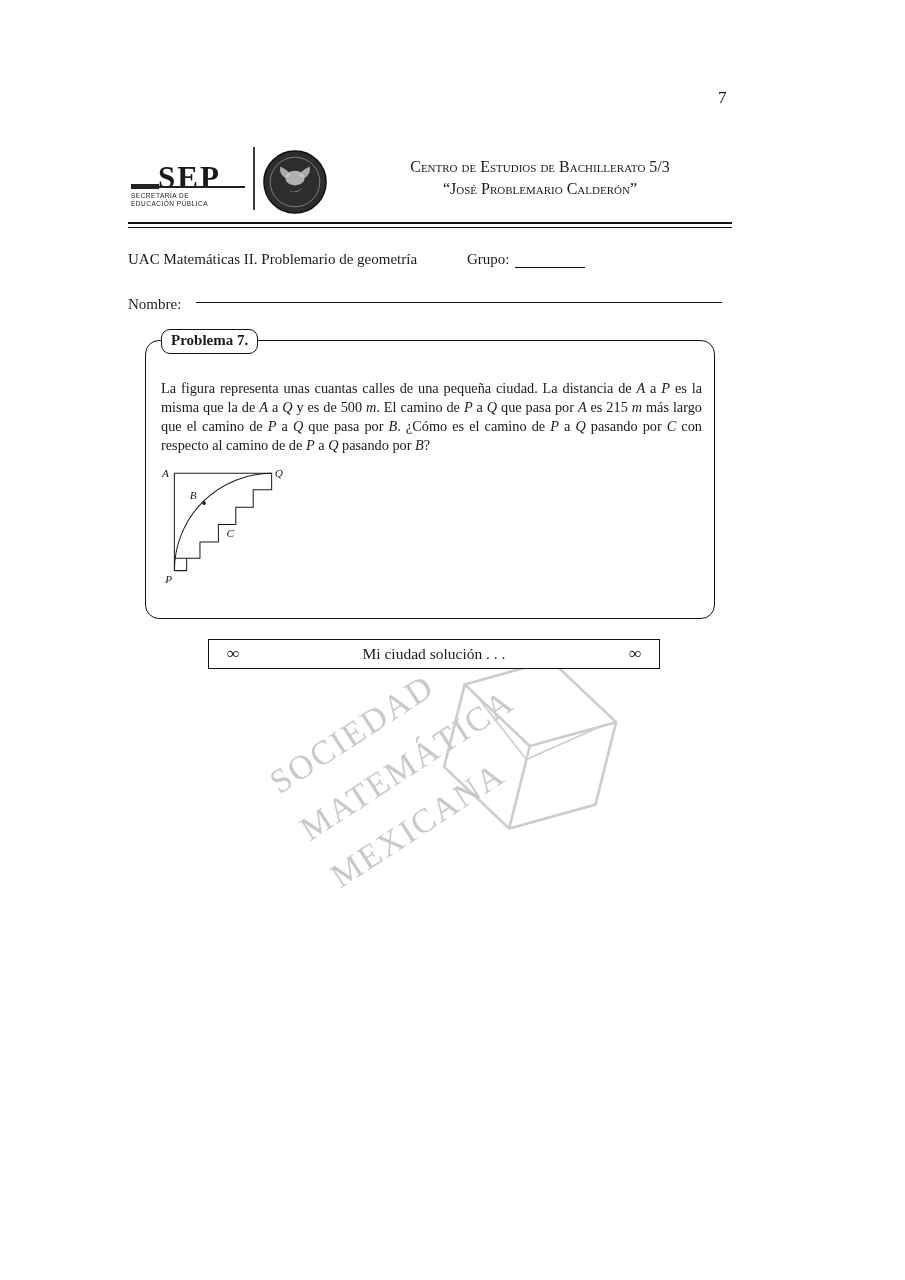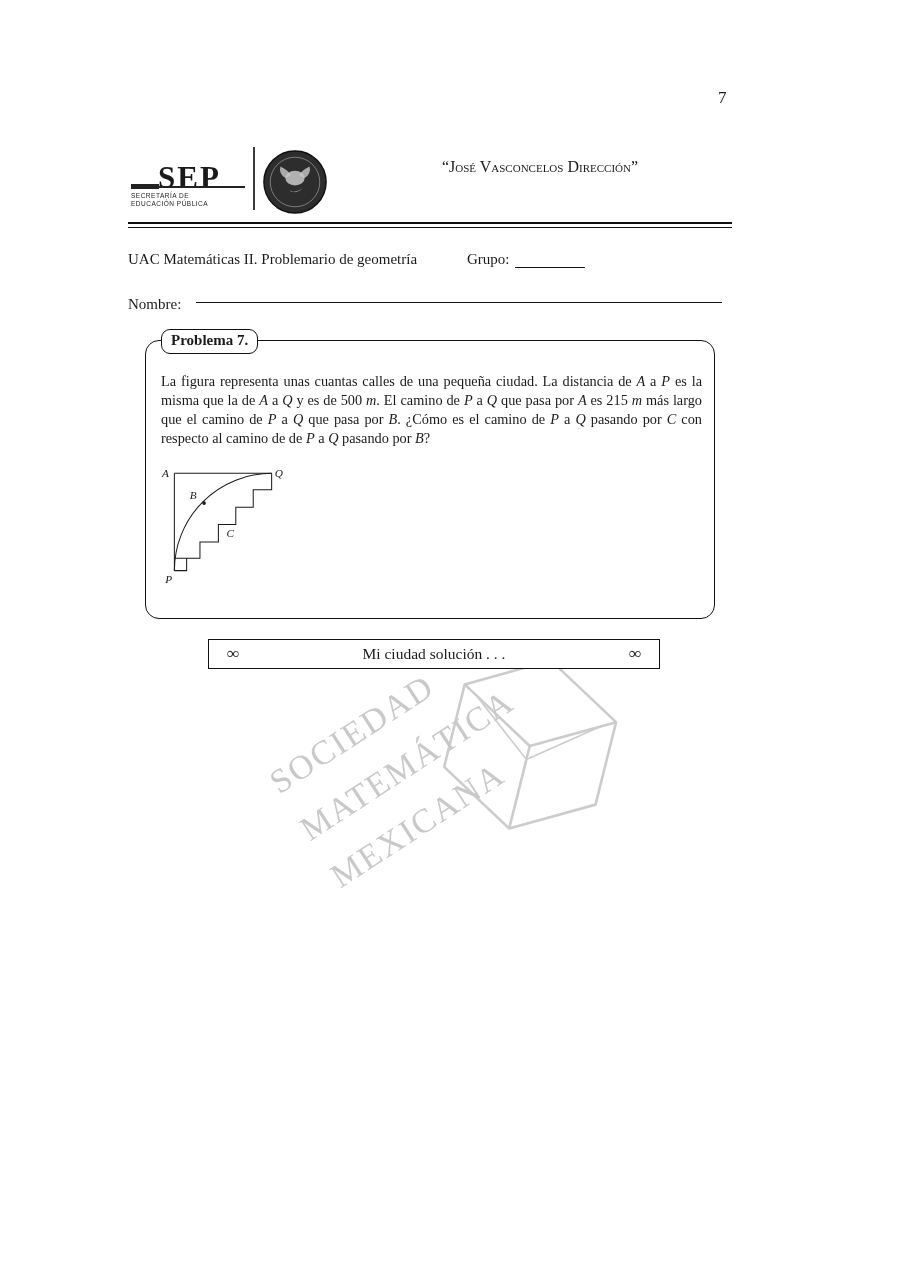--- a/index.html
+++ b/index.html
@@ -71,21 +71,21 @@
   .problem-title {
     position: absolute; left: 15px; top: -12px;
     border: 1.4px solid #111;
     border-radius: 9px;
     background: #ffffff;
     padding: 2px 9px 4px 9px;
     font-weight: bold;
     font-size: 15px;
   }
   .problem-text {
-    position: absolute; left: 15px; top: 31px; width: 541px;
+    position: absolute; left: 15px; top: 38px; width: 541px;
     font-size: 14.3px;
     line-height: 18.9px;
     text-align: justify;
   }
   .it { font-style: italic; }
 
   .figure-svg { position: absolute; left: 13px; top: 120px; width: 128px; height: 123px; }
   .figure-svg text { font-family: "Liberation Serif", serif; font-style: italic; font-size: 11px; fill: #1a1a1a; }
 
   
@@ -137,21 +137,22 @@
   <svg class="abs eagle-seal" viewBox="0 0 70 70">
     <circle cx="35" cy="35" r="32" fill="#2d2d2d" stroke="#111" stroke-width="1.5"></circle>
     <circle cx="35" cy="35" r="25.5" fill="none" stroke="#bdbdbd" stroke-width="0.8" opacity="0.7"></circle>
     <ellipse cx="35" cy="31" rx="10" ry="7.5" fill="#c9c9c9" opacity="0.85"></ellipse>
     <path d="M25 31 Q18 26 20 19 Q28 23 31 28 Z" fill="#c9c9c9" opacity="0.8"></path>
     <path d="M45 31 Q52 26 50 19 Q42 23 39 28 Z" fill="#c9c9c9" opacity="0.8"></path>
     <path d="M27 41 Q35 50 43 41 Q39 45 31 45 Z" fill="#c9c9c9" opacity="0.7"></path>
   </svg>
 
   <div class="abs institution">
-    <div>“José Vasconcelos Dirección”</div>
+    <div>Centro de Estudios de Bachillerato 5/3</div>
+    <div>“José Problemario Calderón”</div>
   </div>
 
   <div class="abs rule-thick"></div>
   <div class="abs rule-thin"></div>
 
   <div class="abs course-line">UAC Matemáticas II. Problemario de geometría</div>
   <div class="abs group-label">Grupo:</div>
   <div class="abs group-blank"></div>
   <div class="abs name-label">Nombre:</div>
   <div class="abs name-blank"></div>

